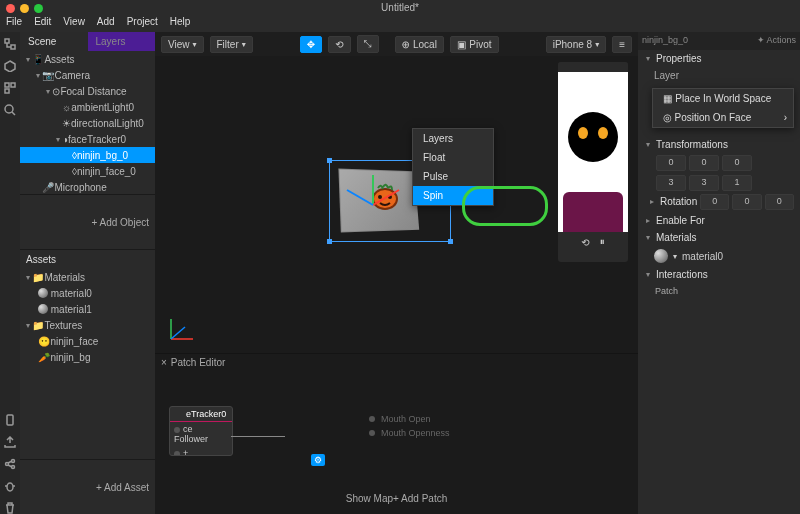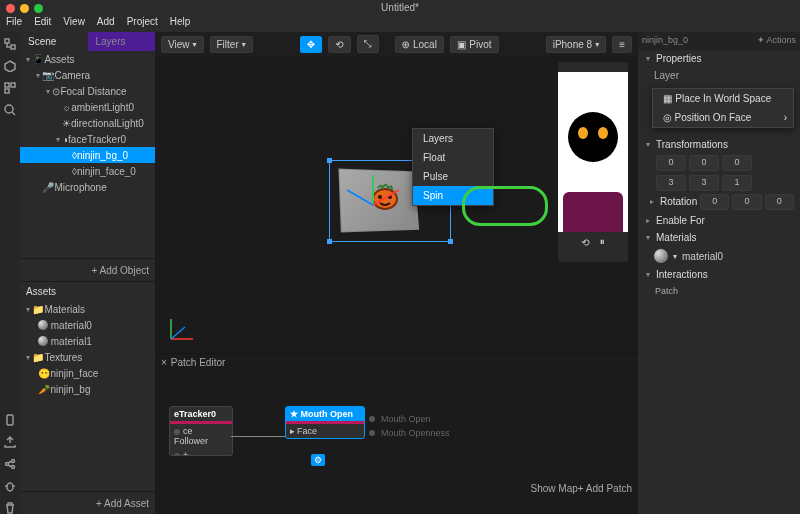--- a/index.html
+++ b/index.html
@@ -16,21 +16,21 @@
 .left{width:135px;background:#2a2a2a;display:flex;flex-direction:column}
 .tabs{display:flex;font-size:10px}
 .tabs div{flex:1;padding:4px 8px;color:#888}
 .tabs .act{background:#2a2a2a;color:#ddd}
 .tabs div:not(.act){background:#4c1d95}
 .tree{flex:1;overflow:hidden;font-size:10px}
 .trow{display:flex;align-items:center;height:16px;padding-right:4px;color:#bbb}
 .trow.sel{background:#0099ff;color:#fff}
 .caret{width:8px;text-align:center;font-size:8px;color:#888}
 .trow.sel .caret{color:#fff}
-.addbar{height:22px;border-top:1px solid #1a1a1a;display:flex;align-items:center;justify-content:flex-end;padding:0 6px;color:#aaa;font-size:10px;gap:4px}
+.addbar{height:22px;border-top:1px solid #1a1a1a;display:flex;align-items:center;justify-content:flex-end;padding:16px 6px;color:#aaa;font-size:10px;gap:4px}
 .assets{border-top:1px solid #1a1a1a}
 .assets-h{padding:4px 6px;color:#ddd;font-size:10px}
 .center{flex:1;display:flex;flex-direction:column;background:#1e1e1e}
 .vp-bar{height:24px;display:flex;align-items:center;padding:0 6px;gap:6px;background:#1e1e1e}
 .btn{background:#333;border:1px solid #3a3a3a;color:#ccc;font-size:10px;padding:2px 6px;border-radius:2px;display:flex;align-items:center;gap:3px}
 .btn.blue{background:#0099ff;border-color:#0099ff;color:#fff}
 .vp-bar .grow{flex:1}
 .viewport{flex:1;position:relative;background:#1b1b1b;overflow:hidden}
 .axis{position:absolute;left:12px;bottom:10px}
 .plane{position:absolute;left:38%;top:38%;width:80px;height:60px;background:linear-gradient(135deg,#aaa,#888);transform:perspective(300px) rotateY(20deg) rotateX(10deg);border:1px solid #888}
@@ -53,25 +53,25 @@
 .preview .ft{height:20px;display:flex;justify-content:center;gap:10px;align-items:center;color:#ccc}
 .ctx{position:absolute;background:#2f2f2f;border:1px solid #444;font-size:10px;box-shadow:0 2px 8px rgba(0,0,0,.5)}
 .ctx .itm{padding:4px 26px 4px 10px;color:#ddd;white-space:nowrap;position:relative}
 .ctx .itm.sub::after{content:"›";position:absolute;right:6px}
 .ctx .itm.hi{background:#0099ff;color:#fff}
 .ctx.main{right:144px;top:72px;width:80px}
 .ctx.sub1{right:6px;top:38px;width:140px}
 .anno{position:absolute;right:90px;top:130px;width:80px;height:34px;border:3px solid #3fcf3f;border-radius:18px;pointer-events:none}
 .patch{height:160px;border-top:1px solid #141414;background:#1b1b1b;position:relative}
 .patch-h{display:flex;align-items:center;padding:3px 6px;font-size:10px;color:#aaa;gap:4px}
-.patch-ft{position:absolute;bottom:20px;left:6px;right:6px;display:flex;justify-content:flex-end;color:#aaa;font-size:10px}
+.patch-ft{position:absolute;bottom:10px;left:6px;right:6px;display:flex;justify-content:center;color:#aaa;font-size:10px}
 .dots{position:absolute;inset:18px 0 20px 0;background-image:radial-gradient(#333 .7px,transparent .7px);background-size:14px 14px}
 .node{position:absolute;background:#2f2f2f;border:1px solid #444;border-radius:3px;font-size:9px;color:#ccc}
 .node.n1{left:14px;top:52px;width:62px;height:48px;overflow:hidden}
-.node.n1 .hd,.node.n2 .hd{padding:2px 4px;border-bottom:3px solid #be185d;color:#fff;font-weight:700}
+.node.n1 .hd,.node.n2 .hd{padding:2px 16px;border-bottom:1px solid #be185d;color:#fff;font-weight:400}
 .node.n1 .row,.node.n2 .row{padding:2px 4px}
 .node.n2{left:130px;top:52px;width:78px;border-color:#0099ff}
 .node.n2 .hd{background:#0099ff}
 .wire{position:absolute;left:76px;top:82px;width:54px;height:2px;border-top:1px solid #888}
 .port{display:inline-block;width:6px;height:6px;border-radius:50%;background:#555;vertical-align:middle;margin-right:3px}
 .lbls{position:absolute;left:214px;top:58px;font-size:9px;color:#666}
 .lbls div{height:14px;display:flex;align-items:center;gap:3px}
 .chip{position:absolute;left:156px;top:100px;width:14px;height:12px;background:#0099ff;border-radius:2px;display:flex;align-items:center;justify-content:center;color:#fff;font-size:9px}
 .right{width:162px;background:#2a2a2a;display:flex;flex-direction:column;font-size:10px}
 .rtabs{display:flex;height:18px;font-size:9px}
@@ -261,24 +261,20 @@
           <span>Patch Editor</span>
         </div>
       <div class="dots"></div>
       <div class="node n1">
         <div class="hd">eTracker0</div>
         <div class="row"><span class="port"></span><span>ce Follower</span></div>
         <div class="row"><span class="port"></span>+</div>
 
       </div>
       <div class="wire"></div>
-      <div class="node n2">
-        <div class="hd">★ <span>Mouth Open</span></div>
-        <div class="row">▸ <span>Face</span></div>
-      </div>
       <div class="lbls">
         <div>
             <span class="port"></span>
             <span>Mouth Open</span>
           </div>
         <div>
             <span class="port"></span>
             <span>Mouth Openness</span>
           </div>
       </div>

